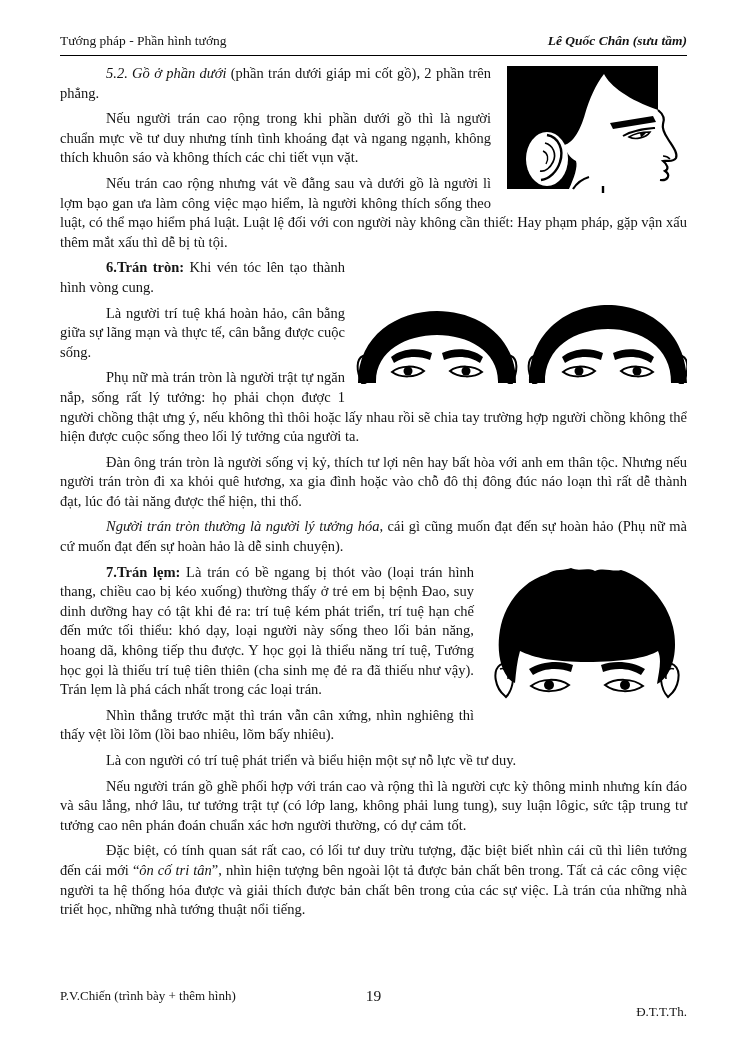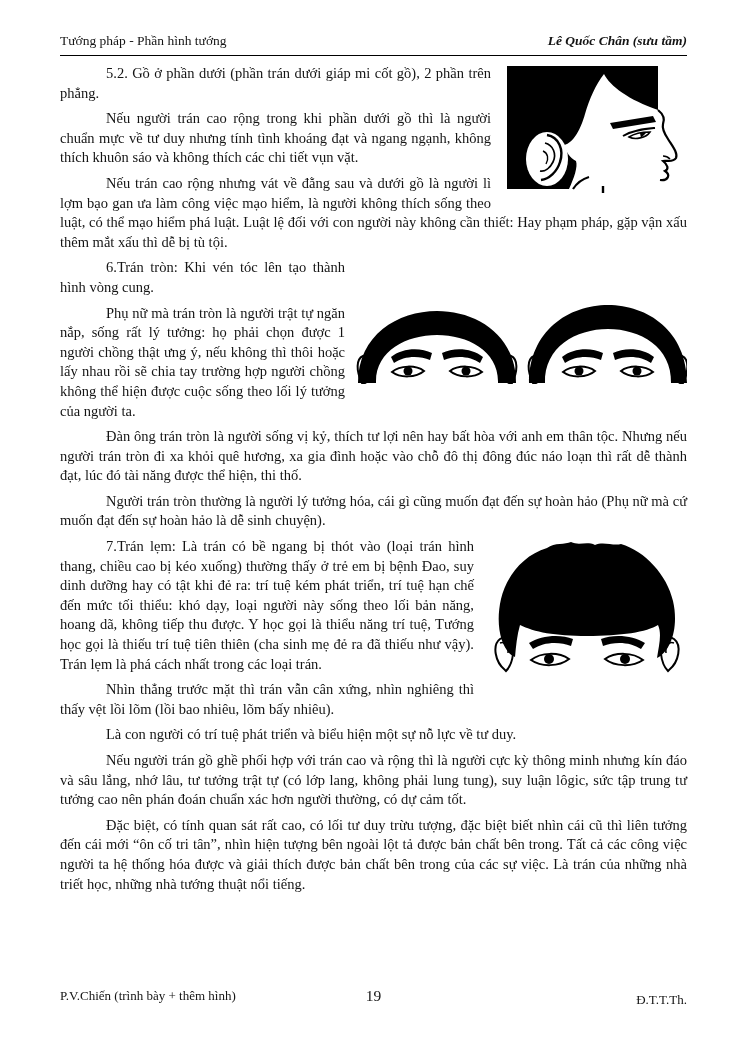--- a/index.html
+++ b/index.html
@@ -13,33 +13,33 @@
     display:flex;justify-content:space-between;align-items:baseline;
     font-size:13.5px;
   }
   .header .right{font-weight:bold;font-style:italic;}
   .hrule{position:absolute;top:55px;left:60px;right:57px;border-top:1.6px solid #000;}
   .body{
     position:absolute;top:64px;left:60px;right:57px;
     text-align:justify;font-size:14.5px;line-height:19.6px;
   }
   .body p{margin:0 0 6px 0;text-indent:46px;}
-  .seg-i{}
-  .seg-b{font-weight:normal;}
+  .seg-i{font-style:italic;}
+  .seg-b{font-weight:bold;}
   .fig{float:right;}
   .fig svg{display:block;}
   .fig-profile{width:180px;height:127px;margin:2px 0 5px 16px;}
   .fig-foreheads{width:333px;height:127px;margin:3px 0 7px 9px;}
   .fig-lem{width:200px;height:140px;margin:2px 0 6px 13px;}
   .footer{
     position:absolute;top:988px;left:60px;right:57px;
     font-size:13px;
   }
   .footer .left{position:absolute;left:0;top:0;}
-  .footer .right{position:absolute;right:0;top:4px;text-align:right;}
+  .footer .right{position:absolute;right:0;top:16px;text-align:right;}
   .footer .pageno{
     position:absolute;left:0;right:0;text-align:center;top:-1px;font-size:15.5px;
   }
 </style>
 </head>
 <body>
 
 <div class="page">
 
   <div class="header">
@@ -94,20 +94,21 @@
           <path d="M129,96 C118,87 100,86 88,92 L90,99 C101,94 117,95 126,102 Z" fill="#000"></path>
           <path d="M38,111 C46,104 62,104 70,110 C62,117 46,117 38,111 Z" fill="#fff" stroke="#000" stroke-width="2"></path>
           <circle cx="54" cy="110" r="4.5" fill="#000"></circle>
           <path d="M96,110 C104,104 120,104 128,111 C120,117 104,117 96,110 Z" fill="#fff" stroke="#000" stroke-width="2"></path>
           <circle cx="112" cy="110" r="4.5" fill="#000"></circle>
         </g>
       </svg>
     </div>
 
     <p><span class="seg-b">6.Trán tròn:</span><span> Khi vén tóc lên tạo thành hình vòng cung.</span></p>
+    <p><span>Là người trí tuệ khá hoàn hảo, cân bằng giữa sự lãng mạn và thực tế, cân bằng được cuộc sống.</span></p>
     <p><span>Phụ nữ mà trán tròn là người trật tự ngăn nắp, sống rất lý tưởng: họ phải chọn được 1 người chồng thật ưng ý, nếu không thì thôi hoặc lấy nhau rồi sẽ chia tay trường hợp người chồng không thể hiện được cuộc sống theo lối lý tưởng của người ta.</span></p>
     <p><span>Đàn ông trán tròn là người sống vị kỷ, thích tư lợi nên hay bất hòa với anh em thân tộc. Nhưng nếu người trán tròn đi xa khỏi quê hương, xa gia đình hoặc vào chỗ đô thị đông đúc náo loạn thì rất dễ thành đạt, lúc đó tài năng được thể hiện, thi thố.</span></p>
     <p><span class="seg-i">Người trán tròn thường là người lý tưởng hóa</span><span>, cái gì cũng muốn đạt đến sự hoàn hảo (Phụ nữ mà cứ muốn đạt đến sự hoàn hảo là dễ sinh chuyện).</span></p>
 
     <div class="fig fig-lem">
       <svg viewBox="0 0 200 140" width="200" height="140">
         <path d="M18,131 C8,123 5,106 13,100 C21,95 27,103 26,115 C25,124 22,129 19,132 Z" fill="#fff" stroke="#000" stroke-width="2"></path>
         <path d="M13,104 C18,102 22,107 21,114" stroke="#000" fill="none" stroke-width="1.5"></path>
         <path d="M182,131 C192,123 195,106 187,100 C179,95 173,103 174,115 C175,124 178,129 181,132 Z" fill="#fff" stroke="#000" stroke-width="2"></path>
         <path d="M187,104 C182,102 178,107 179,114" stroke="#000" fill="none" stroke-width="1.5"></path>

